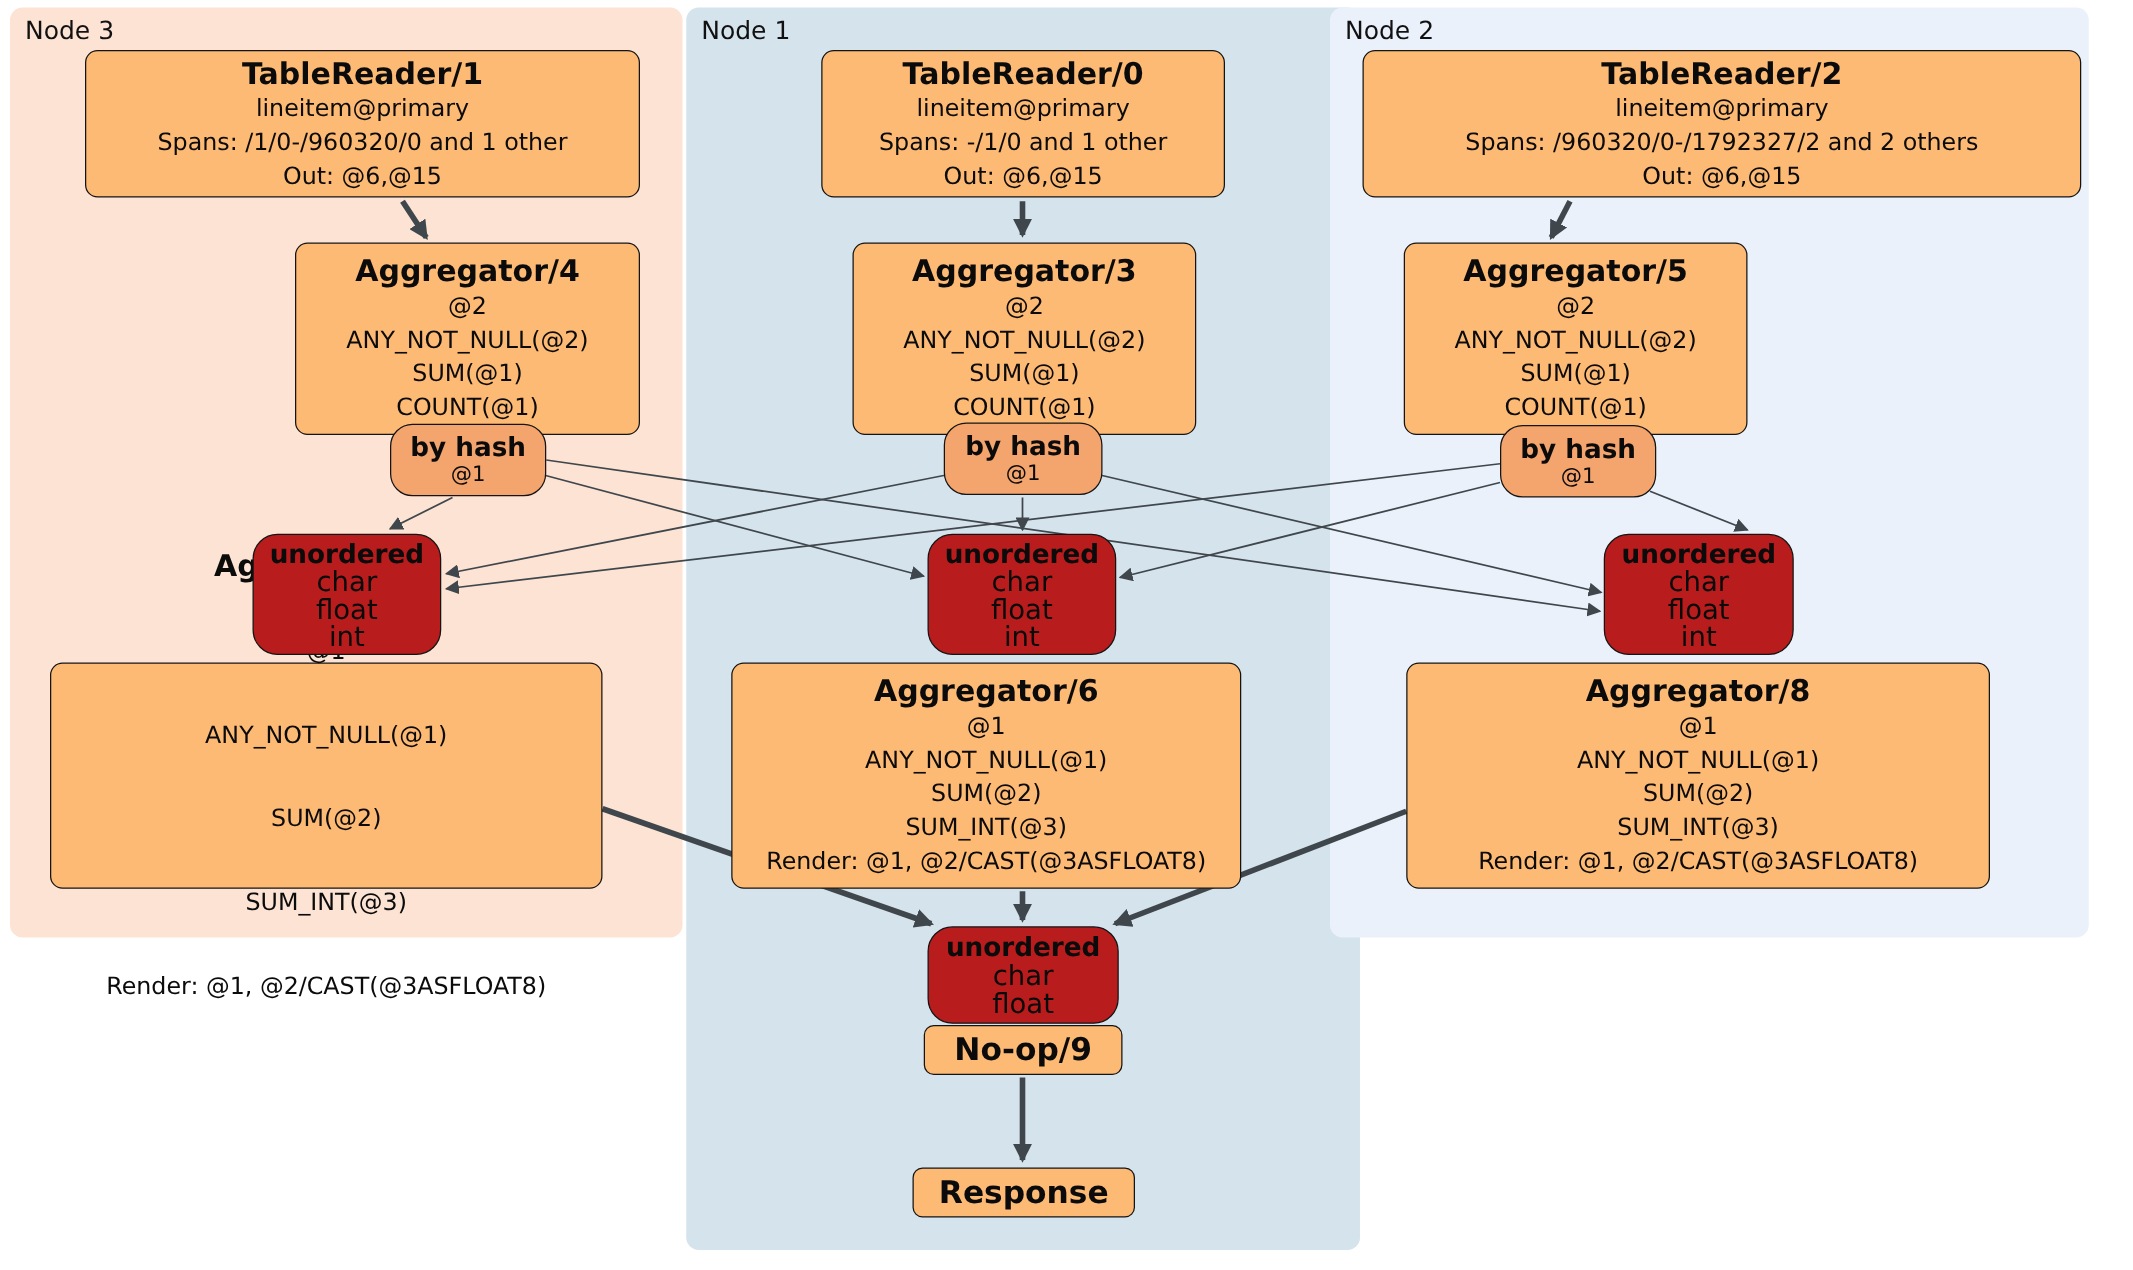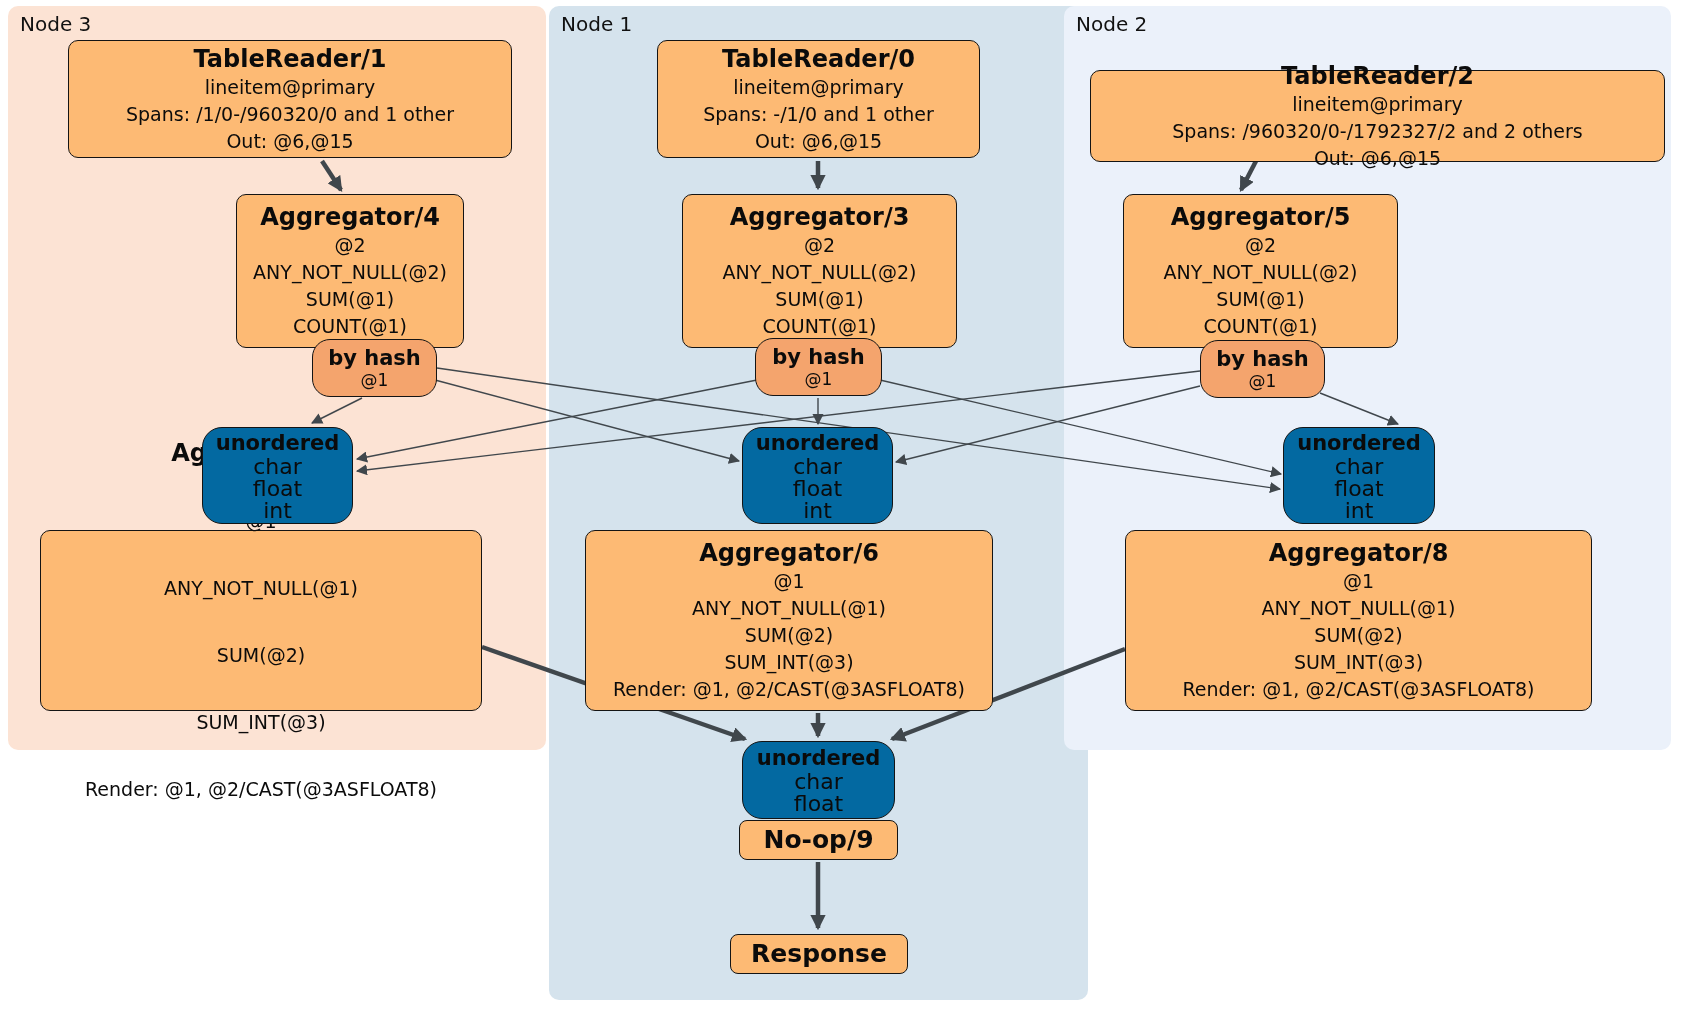--- a/index.html
+++ b/index.html
@@ -20,21 +20,21 @@
     text-align:center;white-space:nowrap;
   }
   .pbox .title{font-weight:bold;font-size:24px;line-height:30px;}
   .pbox .line{font-size:19px;line-height:27px;}
   .router{
     background:#f4a46d;border-radius:18px;z-index:3;
   }
   .router .title{font-size:21px;line-height:24px;}
   .router .line{font-size:17px;line-height:20px;}
   .sync{
-    background:#0369a1;border-radius:20px;z-index:3;
+    background:#b91c1c;border-radius:20px;z-index:3;
   }
   .sync .title{font-size:21px;line-height:26px;}
   .sync .line{font-size:22px;line-height:22px;}
   .smallbox .title{font-size:25px;line-height:30px;}
 </style>
 </head>
 <body>
 
 <div class="canvas">
 
@@ -79,21 +79,21 @@
     </g>
   </svg>
 
   <div class="pbox" style="left:68px;top:40px;width:444px;height:118px;">
     <div class="title">TableReader/1</div>
     <div class="line">lineitem@primary</div>
     <div class="line">Spans: /1/0-/960320/0 and 1 other</div>
     <div class="line">Out: @6,@15</div>
   </div>
 
-  <div class="pbox" style="left:236px;top:194px;width:228px;height:154px;text-align:center;">
+  <div class="pbox" style="left:236px;top:194px;width:276px;height:154px;text-align:center;">
     <div class="title">Aggregator/4</div>
     <div class="line">@2</div>
     <div class="line">ANY_NOT_NULL(@2)</div>
     <div class="line">SUM(@1)</div>
     <div class="line">COUNT(@1)</div>
   </div>
 
   <div class="pbox router" style="left:312px;top:339px;width:125px;height:58px;">
     <div class="title">by hash</div>
     <div class="line">@1</div>
@@ -158,21 +158,21 @@
   </div>
 
   <div class="pbox smallbox" style="left:739px;top:820px;width:159px;height:40px;border-radius:8px;">
     <div class="title">No-op/9</div>
   </div>
 
   <div class="pbox smallbox" style="left:730px;top:934px;width:178px;height:40px;border-radius:8px;">
     <div class="title">Response</div>
   </div>
 
-  <div class="pbox" style="left:1090px;top:40px;width:575px;height:92px;margin-top:30px;">
+  <div class="pbox" style="left:1090px;top:40px;width:575px;height:118px;">
     <div class="title">TableReader/2</div>
     <div class="line">lineitem@primary</div>
     <div class="line">Spans: /960320/0-/1792327/2 and 2 others</div>
     <div class="line">Out: @6,@15</div>
   </div>
 
   <div class="pbox" style="left:1123px;top:194px;width:275px;height:154px;">
     <div class="title">Aggregator/5</div>
     <div class="line">@2</div>
     <div class="line">ANY_NOT_NULL(@2)</div>

